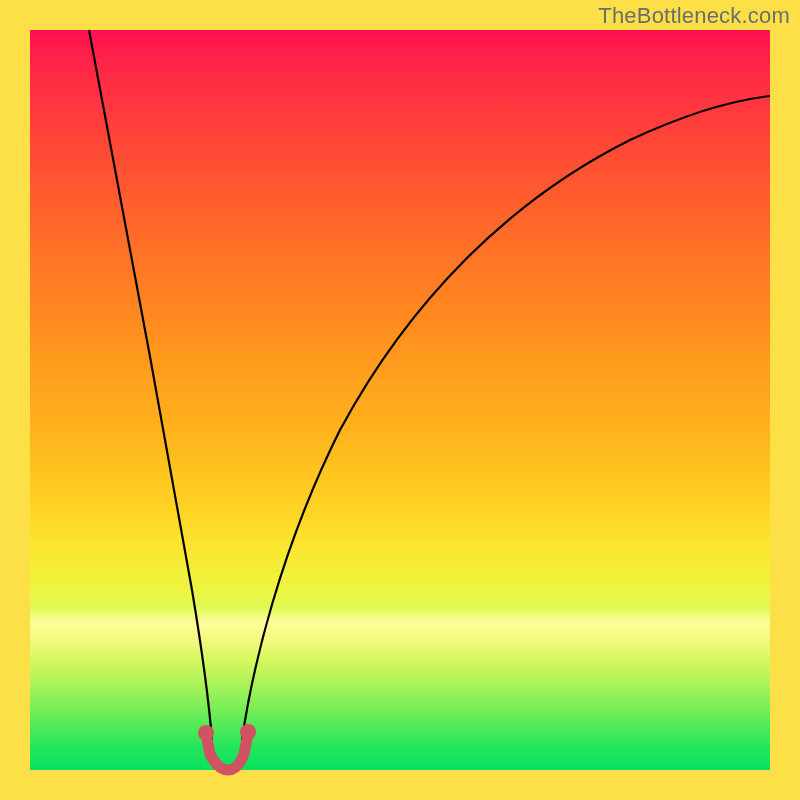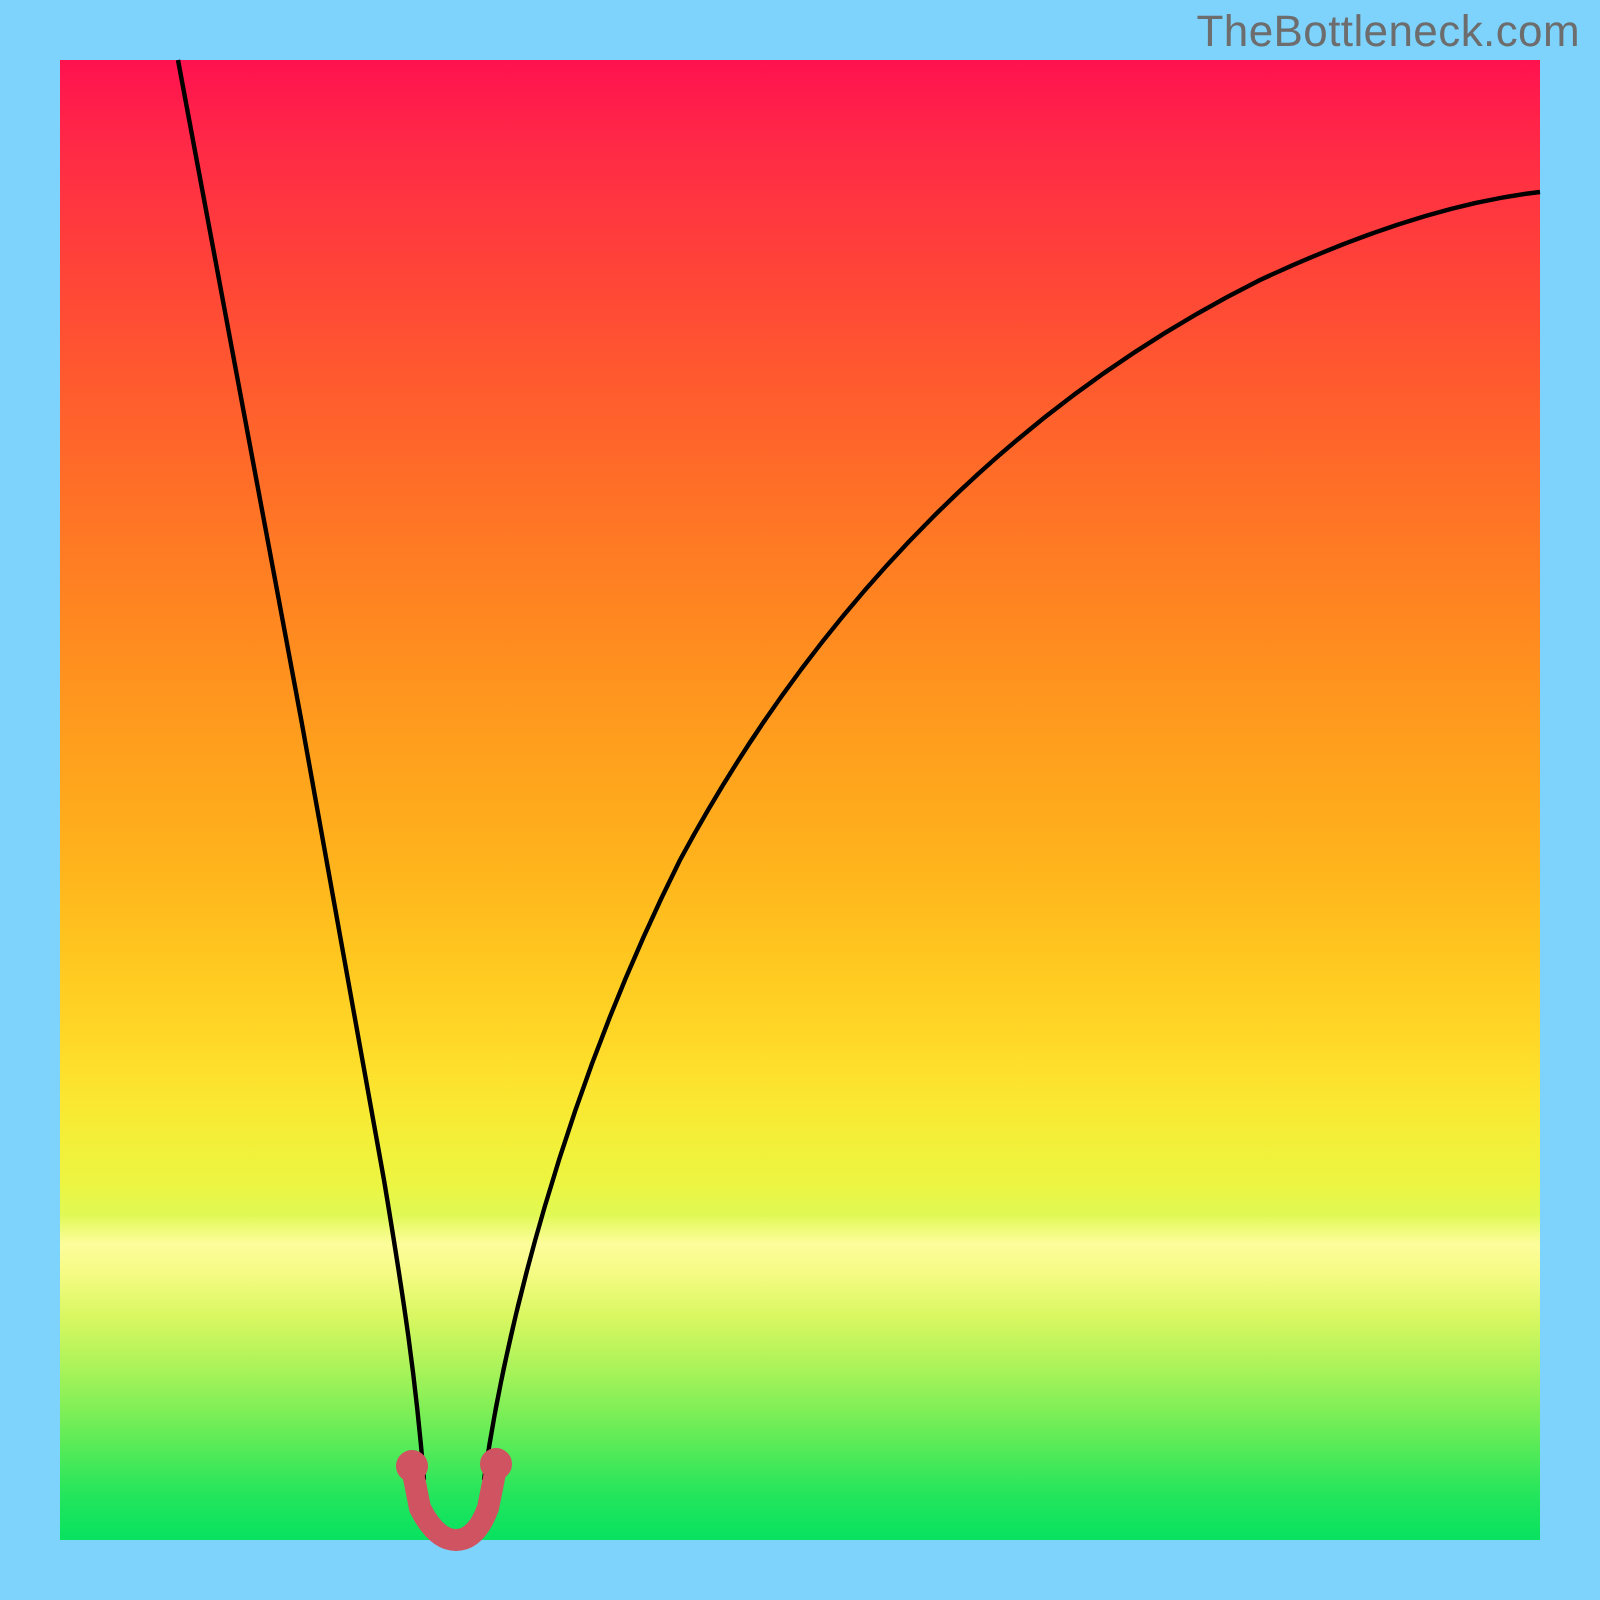--- a/index.html
+++ b/index.html
@@ -10,21 +10,21 @@
     background: #000;
     overflow: hidden;
     font-family: Arial, Helvetica, sans-serif;
   }
   .frame {
     position: absolute;
     left: 0;
     top: 0;
     width: 800px;
     height: 800px;
-    background: #7dd3fc;
+    background: #fde047;
   }
   .plot {
     position: absolute;
     left: 30px;
     top: 30px;
     width: 740px;
     height: 740px;
     
     background: linear-gradient(
       to bottom,

